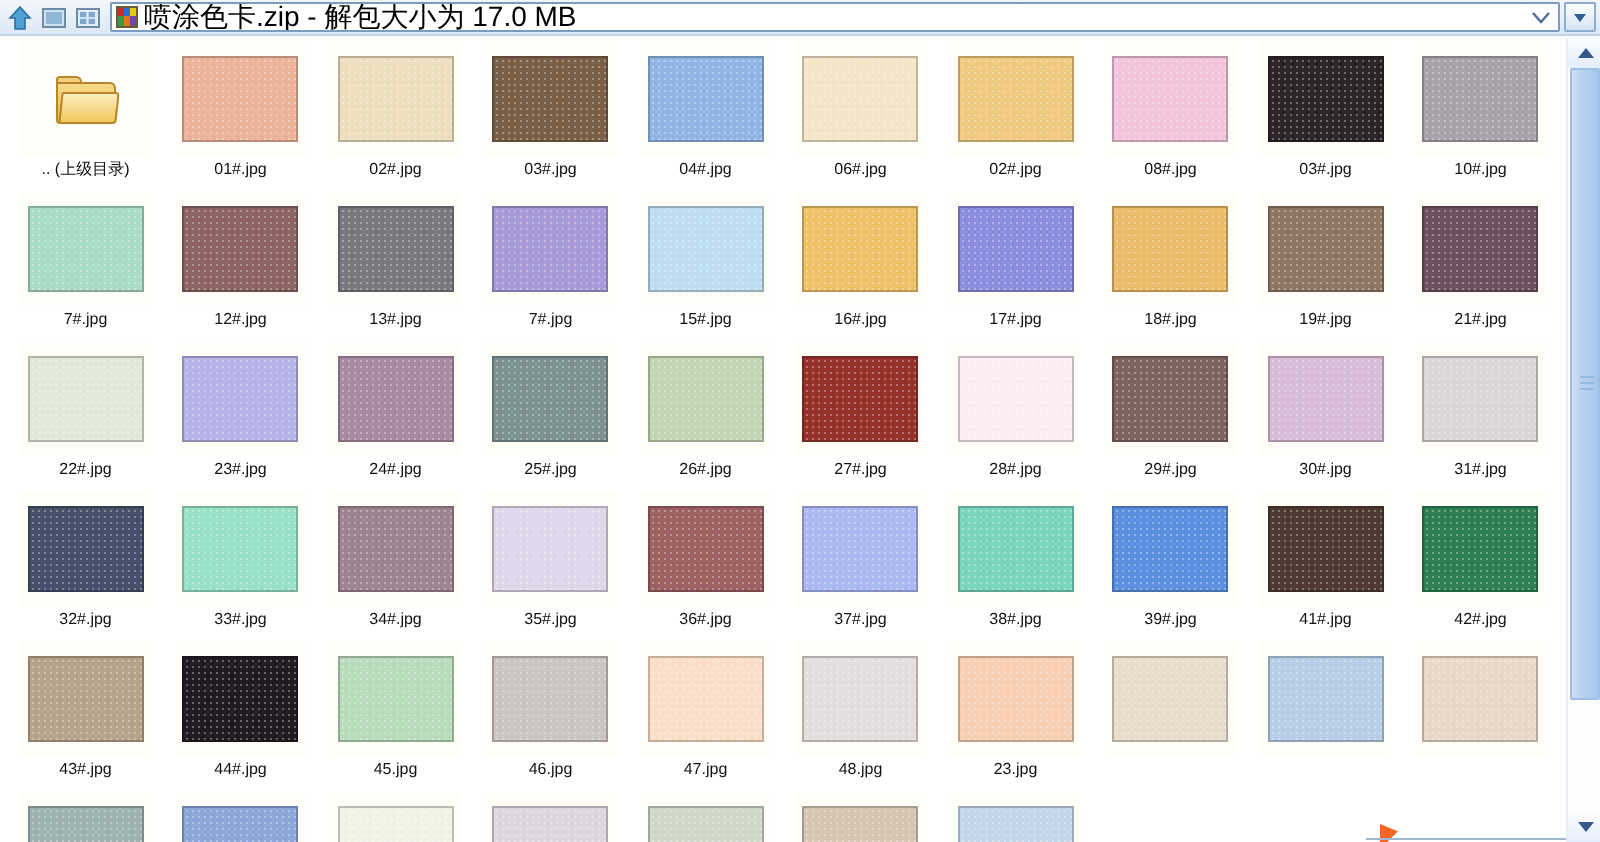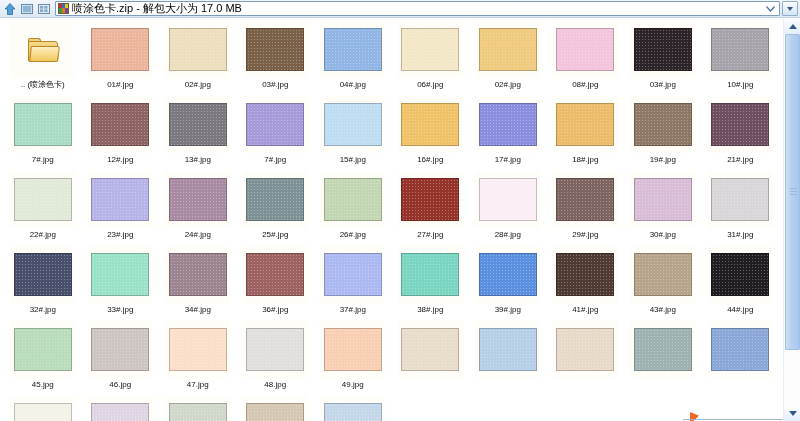--- a/index.html
+++ b/index.html
@@ -60,21 +60,21 @@
     position: absolute; display: block;
   }
   .ai1 { left: 0px; top: 0px; width: 3px; height: 4px; background: #cf2b2b; }
   .ai2 { left: 3px; top: 0px; width: 3px; height: 4px; background: #2b6fcf; }
   .ai3 { left: 6px; top: 0px; width: 3px; height: 4px; background: #f0c419; }
   .ai4 { left: 0px; top: 4px; width: 3px; height: 5px; background: #2f9e44; }
   .ai5 { left: 3px; top: 4px; width: 3px; height: 5px; background: #e07a0c; }
   .ai6 { left: 6px; top: 4px; width: 3px; height: 5px; background: #7048a8; }
 
   .addr-text {
-    font-size: 11px;
+    font-size: 14px;
     color: #000000;
     white-space: nowrap;
     line-height: 11px;
     letter-spacing: 0px;
   }
 
   .addr-caret {
     width: 13px; height: 15px;
     flex: 0 0 auto;
     display: flex; align-items: center; justify-content: center;
@@ -320,21 +320,21 @@
     <div class="grid">
 
     <div class="cell">
           <div class="folderbox">
             <div class="folder">
               <span class="tab"></span>
               <span class="back"></span>
               <span class="front"></span>
             </div>
           </div>
-          <div class="label">.. (喷涂色卡)</div>
+          <div class="label">.. (上级目录)</div>
         </div>
         <div class="cell">
           <div class="thumbwrap">
             <div class="swatch" style="background: rgb(237, 180, 156);"></div>
           </div>
           <div class="label">01#.jpg</div>
         </div>
         <div class="cell">
           <div class="thumbwrap">
             <div class="swatch" style="background: rgb(237, 223, 189);"></div>
@@ -516,20 +516,26 @@
           <div class="label">33#.jpg</div>
         </div>
         <div class="cell">
           <div class="thumbwrap">
             <div class="swatch" style="background: rgb(157, 132, 145);"></div>
           </div>
           <div class="label">34#.jpg</div>
         </div>
         <div class="cell">
           <div class="thumbwrap">
+            <div class="swatch" style="background: rgb(222, 216, 234);"></div>
+          </div>
+          <div class="label">35#.jpg</div>
+        </div>
+        <div class="cell">
+          <div class="thumbwrap">
             <div class="swatch" style="background: rgb(157, 97, 98);"></div>
           </div>
           <div class="label">36#.jpg</div>
         </div>
         <div class="cell">
           <div class="thumbwrap">
             <div class="swatch" style="background: rgb(172, 184, 242);"></div>
           </div>
           <div class="label">37#.jpg</div>
         </div>
@@ -546,20 +552,26 @@
           <div class="label">39#.jpg</div>
         </div>
         <div class="cell">
           <div class="thumbwrap">
             <div class="swatch" style="background: rgb(78, 58, 51);"></div>
           </div>
           <div class="label">41#.jpg</div>
         </div>
         <div class="cell">
           <div class="thumbwrap">
+            <div class="swatch" style="background: rgb(46, 127, 82);"></div>
+          </div>
+          <div class="label">42#.jpg</div>
+        </div>
+        <div class="cell">
+          <div class="thumbwrap">
             <div class="swatch" style="background: rgb(182, 164, 138);"></div>
           </div>
           <div class="label">43#.jpg</div>
         </div>
         <div class="cell">
           <div class="thumbwrap">
             <div class="swatch" style="background: rgb(33, 28, 34);"></div>
           </div>
           <div class="label">44#.jpg</div>
         </div>
@@ -584,21 +596,21 @@
         <div class="cell">
           <div class="thumbwrap">
             <div class="swatch" style="background: rgb(227, 222, 222);"></div>
           </div>
           <div class="label">48.jpg</div>
         </div>
         <div class="cell">
           <div class="thumbwrap">
             <div class="swatch" style="background: rgb(249, 207, 180);"></div>
           </div>
-          <div class="label">49.jpg</div>
+          <div class="label">23.jpg</div>
         </div>
         <div class="cell">
           <div class="thumbwrap">
             <div class="swatch" style="background: rgb(232, 221, 203);"></div>
           </div>
           <div class="label"></div>
         </div>
         <div class="cell">
           <div class="thumbwrap">
             <div class="swatch" style="background: rgb(183, 207, 230);"></div>

